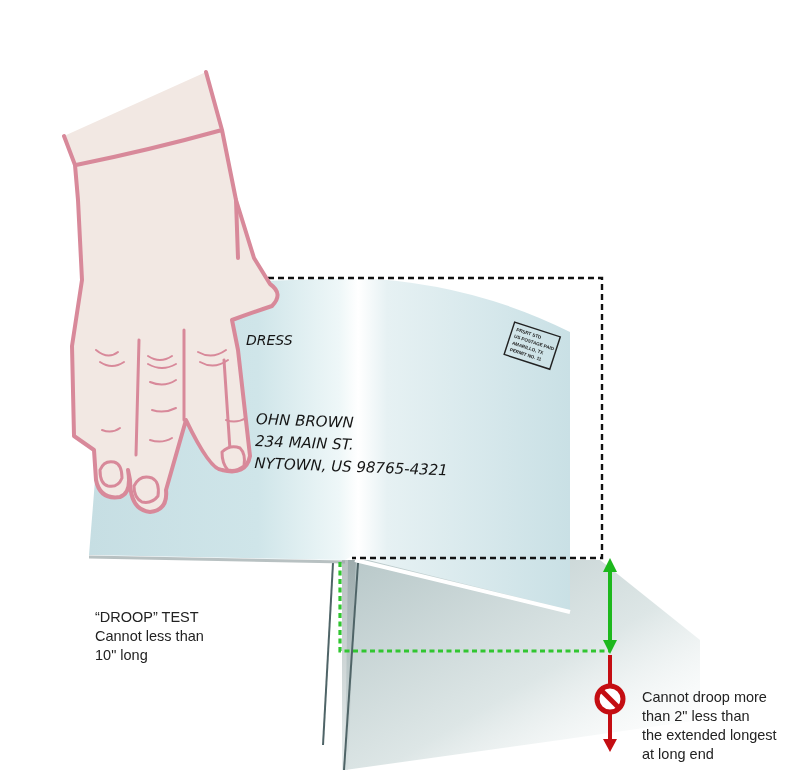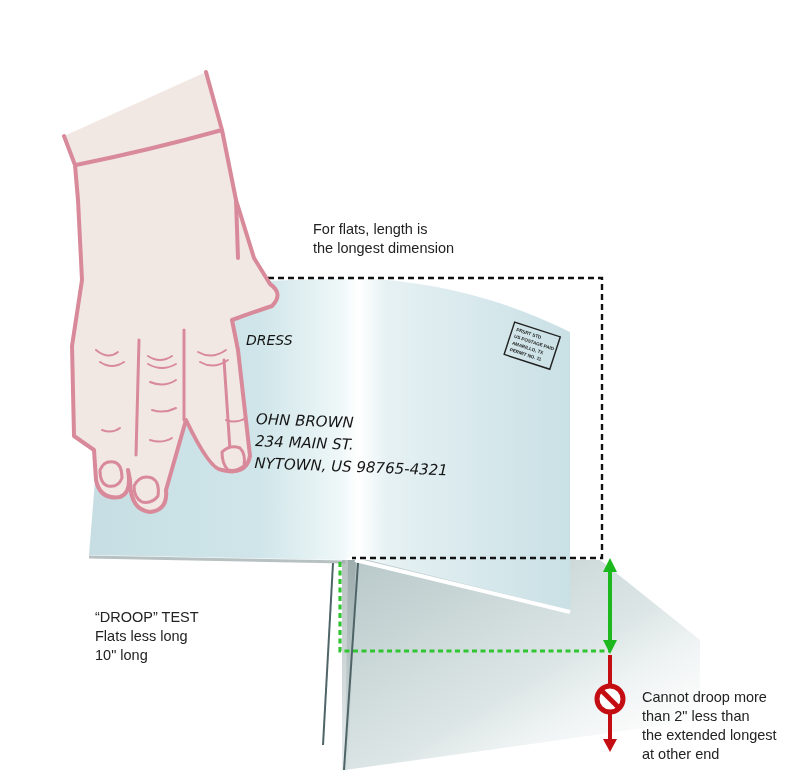--- a/index.html
+++ b/index.html
@@ -85,30 +85,26 @@
   </g>
 
   <g>
     <line x1="610" y1="655" x2="610" y2="742" stroke="#c40d12" stroke-width="4"></line>
     <polygon points="610,752 603,739 617,739" fill="#c40d12"></polygon>
     <circle cx="610" cy="699" r="13" fill="#ffffff" stroke="#c40d12" stroke-width="5"></circle>
     <line x1="601" y1="690" x2="619" y2="708" stroke="#c40d12" stroke-width="5"></line>
   </g>
 </svg>
 
-  <div class="label" style="left:313px; top:220px;">
-    <span>For flats, length is</span>
-    <span>the longest dimension</span>
-  </div>
 
   <div class="label" style="left:95px; top:608px;">
     <span>“DROOP” TEST</span>
-    <span>Flats less long</span>
+    <span>Cannot less than</span>
     <span>10" long</span>
   </div>
 
   <div class="label" style="left:642px; top:640px;margin-top:48px;">
     <span>Cannot droop more</span>
     <span>than 2" less than</span>
     <span>the extended longest</span>
-    <span>at other end</span>
+    <span>at long end</span>
   </div>
 </div>
 
 </body></html>

